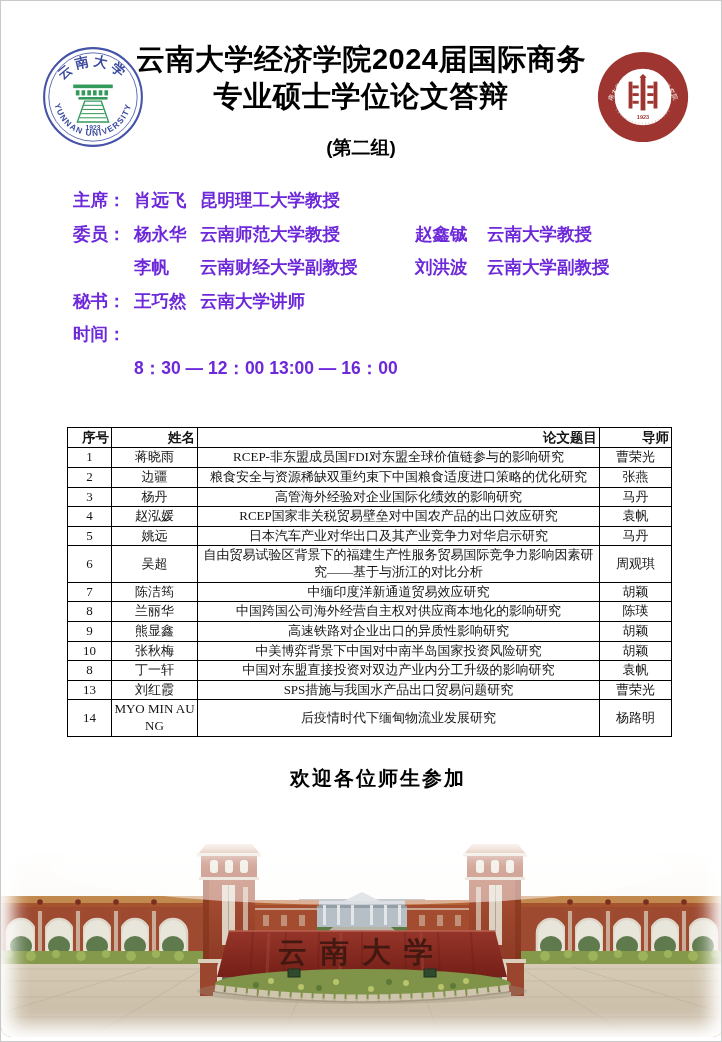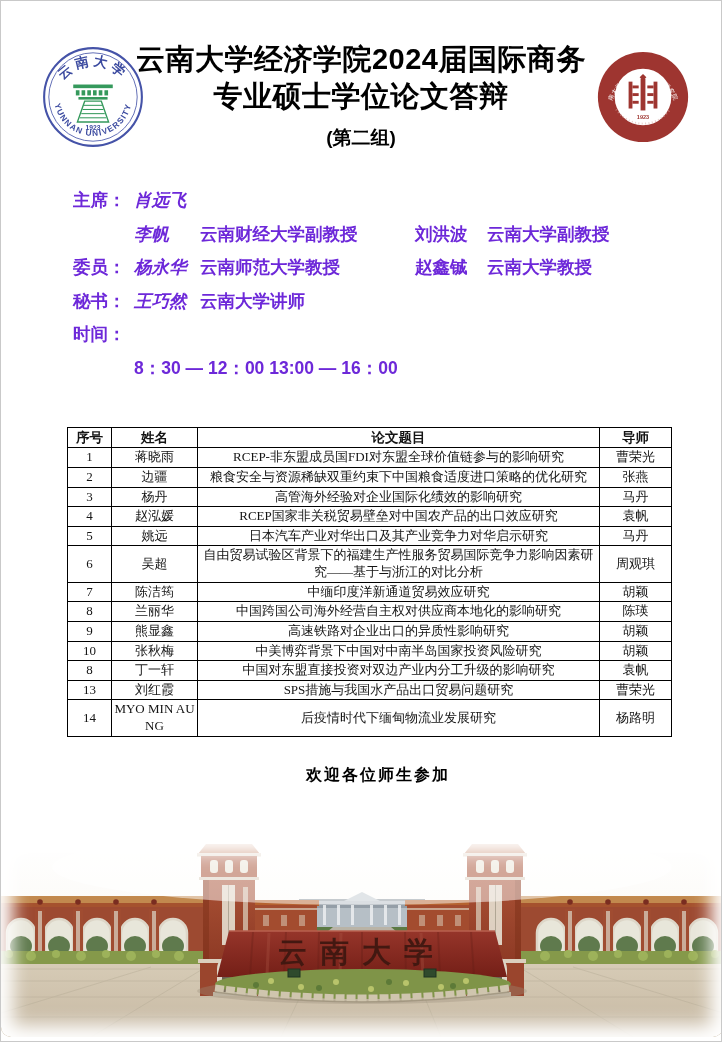--- a/index.html
+++ b/index.html
@@ -6,45 +6,45 @@
   .page{
     position:relative;width:722px;height:1042px;background:#fff;
     font-family:"Liberation Sans",sans-serif;color:#000;overflow:hidden;
     box-sizing:border-box;border:1px solid #c9c9c9;
   }
   
   .logo-left{position:absolute;top:44px;left:40px;width:104px;height:104px;}
   .logo-right{position:absolute;top:48px;right:30px;width:96px;height:96px;}
   .title-block{position:absolute;top:40px;left:112px;right:112px;text-align:center;font-weight:bold;}
   .title-line{font-size:29px;line-height:37px;letter-spacing:.5px;white-space:nowrap;}
-  .group-line{font-size:19px;margin-top:10px;}
+  .group-line{font-size:19px;margin-top:20px;}
   
   .info{position:absolute;top:187px;left:72px;width:606px;font-size:17.5px;font-weight:bold;color:#6d28d9;}
   .info-line{display:flex;align-items:baseline;height:33.6px;white-space:nowrap;}
   .lbl{flex:0 0 61px;}
   .lbl-auto{flex:0 0 auto;}
-  .nm{flex:0 0 66px;font-style:italic;}
+  .nm{flex:0 0 66px;}
   .af{flex:0 0 215px;}
   .nm2{flex:0 0 72px;}
   .rest{flex:1 1 auto;}
   
   .defense-table{
     position:absolute;top:426px;left:66px;width:604px;
     border-collapse:collapse;table-layout:fixed;
     font-family:"Liberation Serif",serif;font-size:13px;color:#141414;
     border:1.5px solid #000;
   }
   .defense-table th,.defense-table td{
     border:1px solid #000;text-align:center;vertical-align:middle;
     padding:1px 2px;line-height:1.28;word-break:break-all;
   }
-  .defense-table th{font-weight:bold;font-size:13.5px;}
+  .defense-table th{font-weight:bold;font-size:13.5px;text-align:right;}
   
   .welcome{position:absolute;top:764px;left:0;right:0;text-align:center;
-    font-size:16px;font-weight:bold;letter-spacing:2px;padding-left:34px;}
+    font-size:20px;font-weight:bold;letter-spacing:2px;padding-left:34px;}
   
   .photo{position:absolute;top:840px;left:0;width:722px;height:196px;
     border-radius:10px;overflow:hidden;background:#fff;}
   .photo svg{display:block;}
   .vignette{position:absolute;inset:0;border-radius:10px;pointer-events:none;
     box-shadow:inset 0 0 18px 12px #ffffff;}
 </style>
 </head>
 <body>
 
@@ -113,34 +113,35 @@
   <div class="title-block">
     <div class="title-line">云南大学经济学院2024届国际商务</div>
     <div class="title-line">专业硕士学位论文答辩</div>
     <div class="group-line">(第二组)</div>
   </div>
 
   <div class="info">
     <div class="info-line">
       <span class="lbl">主席：</span>
       <span class="nm">肖远飞</span>
+      <span class="rest">昆明理工大学教授</span>
+    </div>
+    <div class="info-line">
+      <span class="lbl">委员：</span>
+      <span class="nm">杨永华</span>
+      <span class="af">云南师范大学教授</span>
+      <span class="nm2">赵鑫铖</span>
+      <span class="rest">云南大学教授</span>
     </div>
     <div class="info-line">
       <span class="lbl"></span>
       <span class="nm">李帆</span>
       <span class="af">云南财经大学副教授</span>
       <span class="nm2">刘洪波</span>
       <span class="rest">云南大学副教授</span>
-    </div>
-    <div class="info-line">
-      <span class="lbl">委员：</span>
-      <span class="nm">杨永华</span>
-      <span class="af">云南师范大学教授</span>
-      <span class="nm2">赵鑫铖</span>
-      <span class="rest">云南大学教授</span>
     </div>
     <div class="info-line">
       <span class="lbl">秘书：</span>
       <span class="nm">王巧然</span>
       <span class="rest">云南大学讲师</span>
     </div>
     <div class="info-line">
       <span class="lbl">时间：</span>
     </div>
     <div class="info-line">

